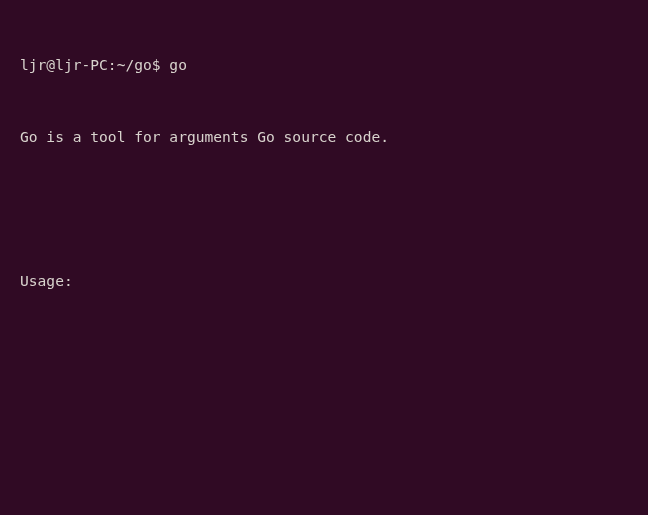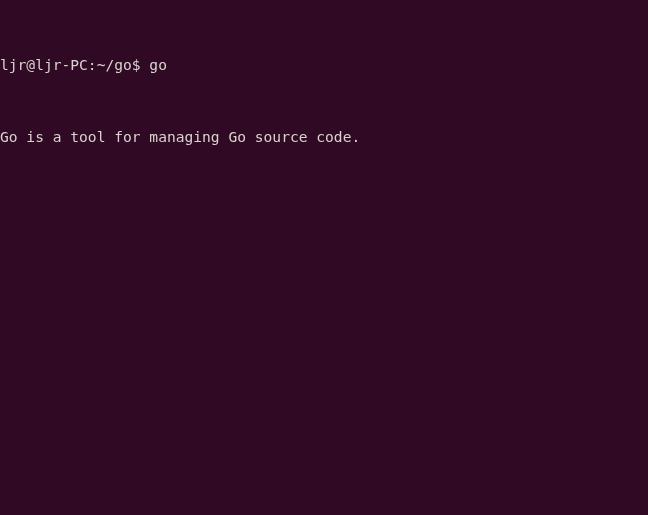--- a/index.html
+++ b/index.html
@@ -26,37 +26,39 @@
     top: 2px;
     width: 648px;
     white-space: pre;
     letter-spacing: 0;
   }
   .line {
     height: 18px;
     line-height: 18px;
     white-space: pre;
     display: block;
+    padding-left: 20px;
   }
   .line.blank {
     color: transparent;
   }
 </style>
 </head>
 <body>
 
 <div id="terminal">
   <div id="screen">
 
     <div class="line">ljr@ljr-PC:~/go$ go</div>
 
-    <div class="line">Go is a tool for managing Go source code.</div>
+    <div class="line">Go is a tool for arguments Go source code.</div>
 
     <div class="line blank"> </div>
 
+    <div class="line">Usage:</div>
 
     <div class="line blank"> </div>
 
     <div class="line"><span>        </span></div>
 
     <div class="line blank"> </div>
 
     
 
     

